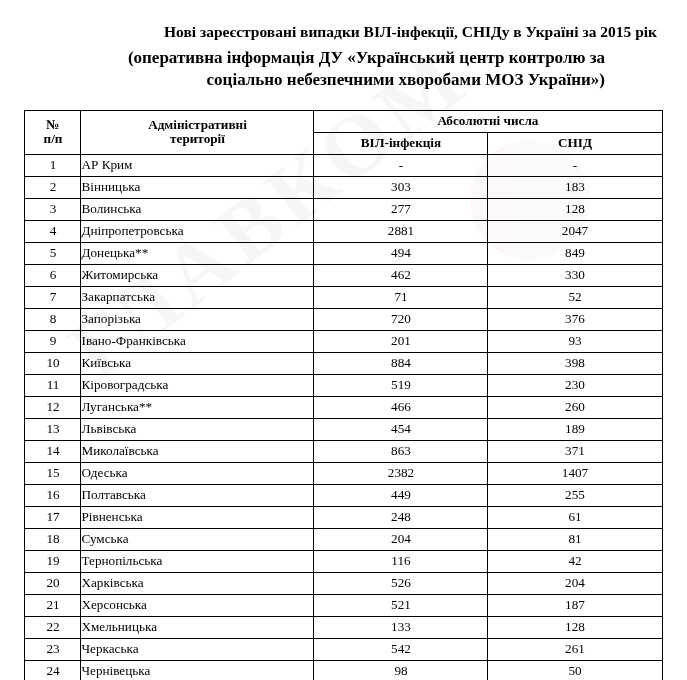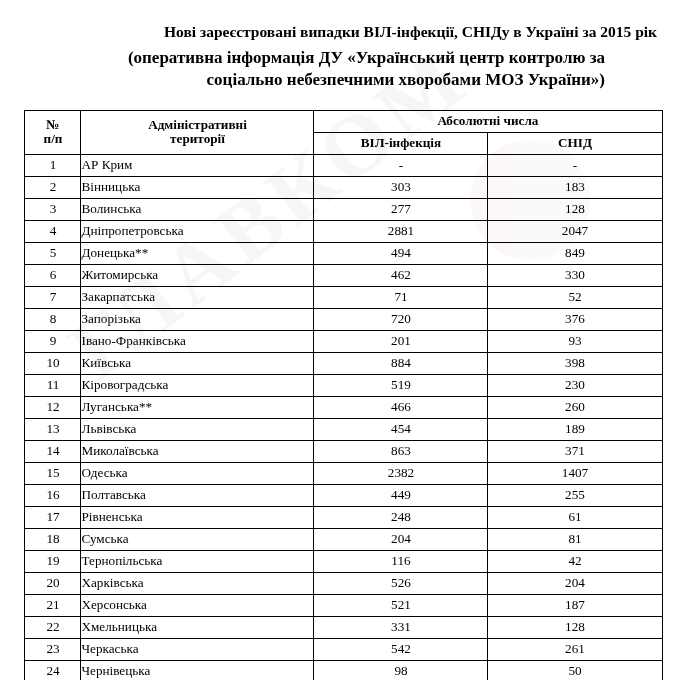--- a/index.html
+++ b/index.html
@@ -281,21 +281,21 @@
         </tr>
         <tr>
           <td class="num">21</td>
           <td class="terr">Херсонська</td>
           <td class="val">521</td>
           <td class="val">187</td>
         </tr>
         <tr>
           <td class="num">22</td>
           <td class="terr">Хмельницька</td>
-          <td class="val">331</td>
+          <td class="val">133</td>
           <td class="val">128</td>
         </tr>
         <tr>
           <td class="num">23</td>
           <td class="terr">Черкаська</td>
           <td class="val">542</td>
           <td class="val">261</td>
         </tr>
         <tr>
           <td class="num">24</td>

